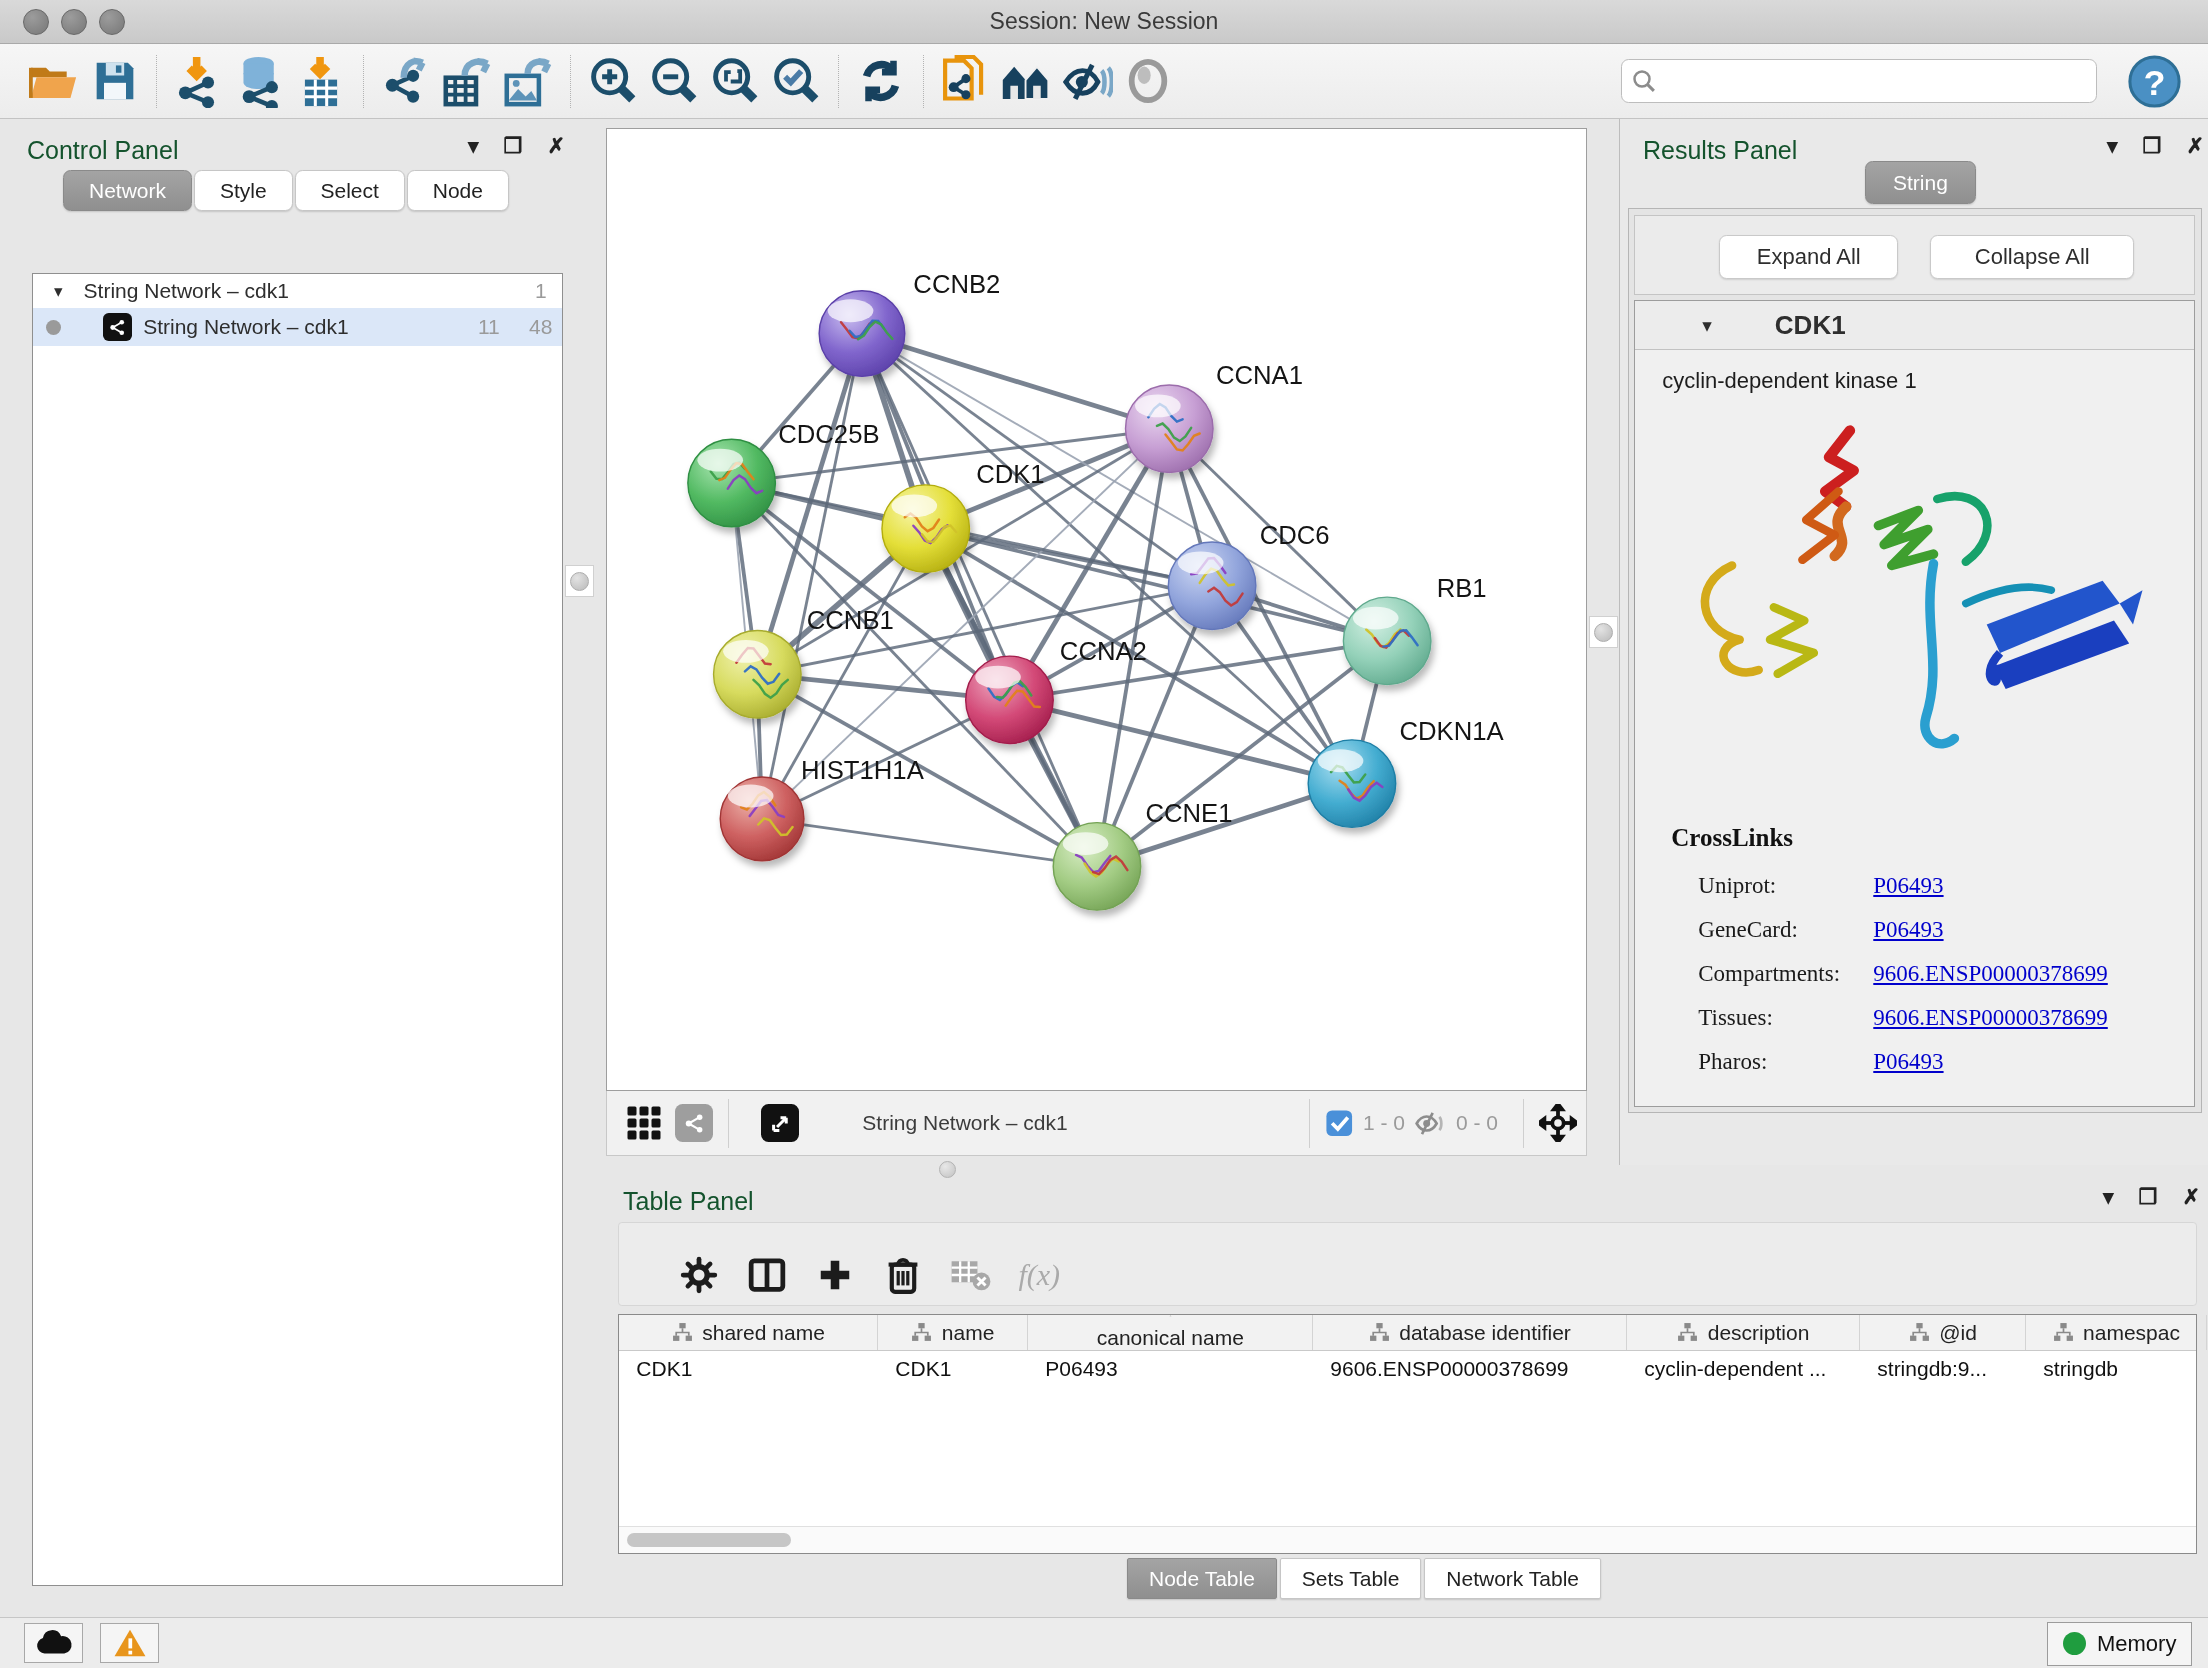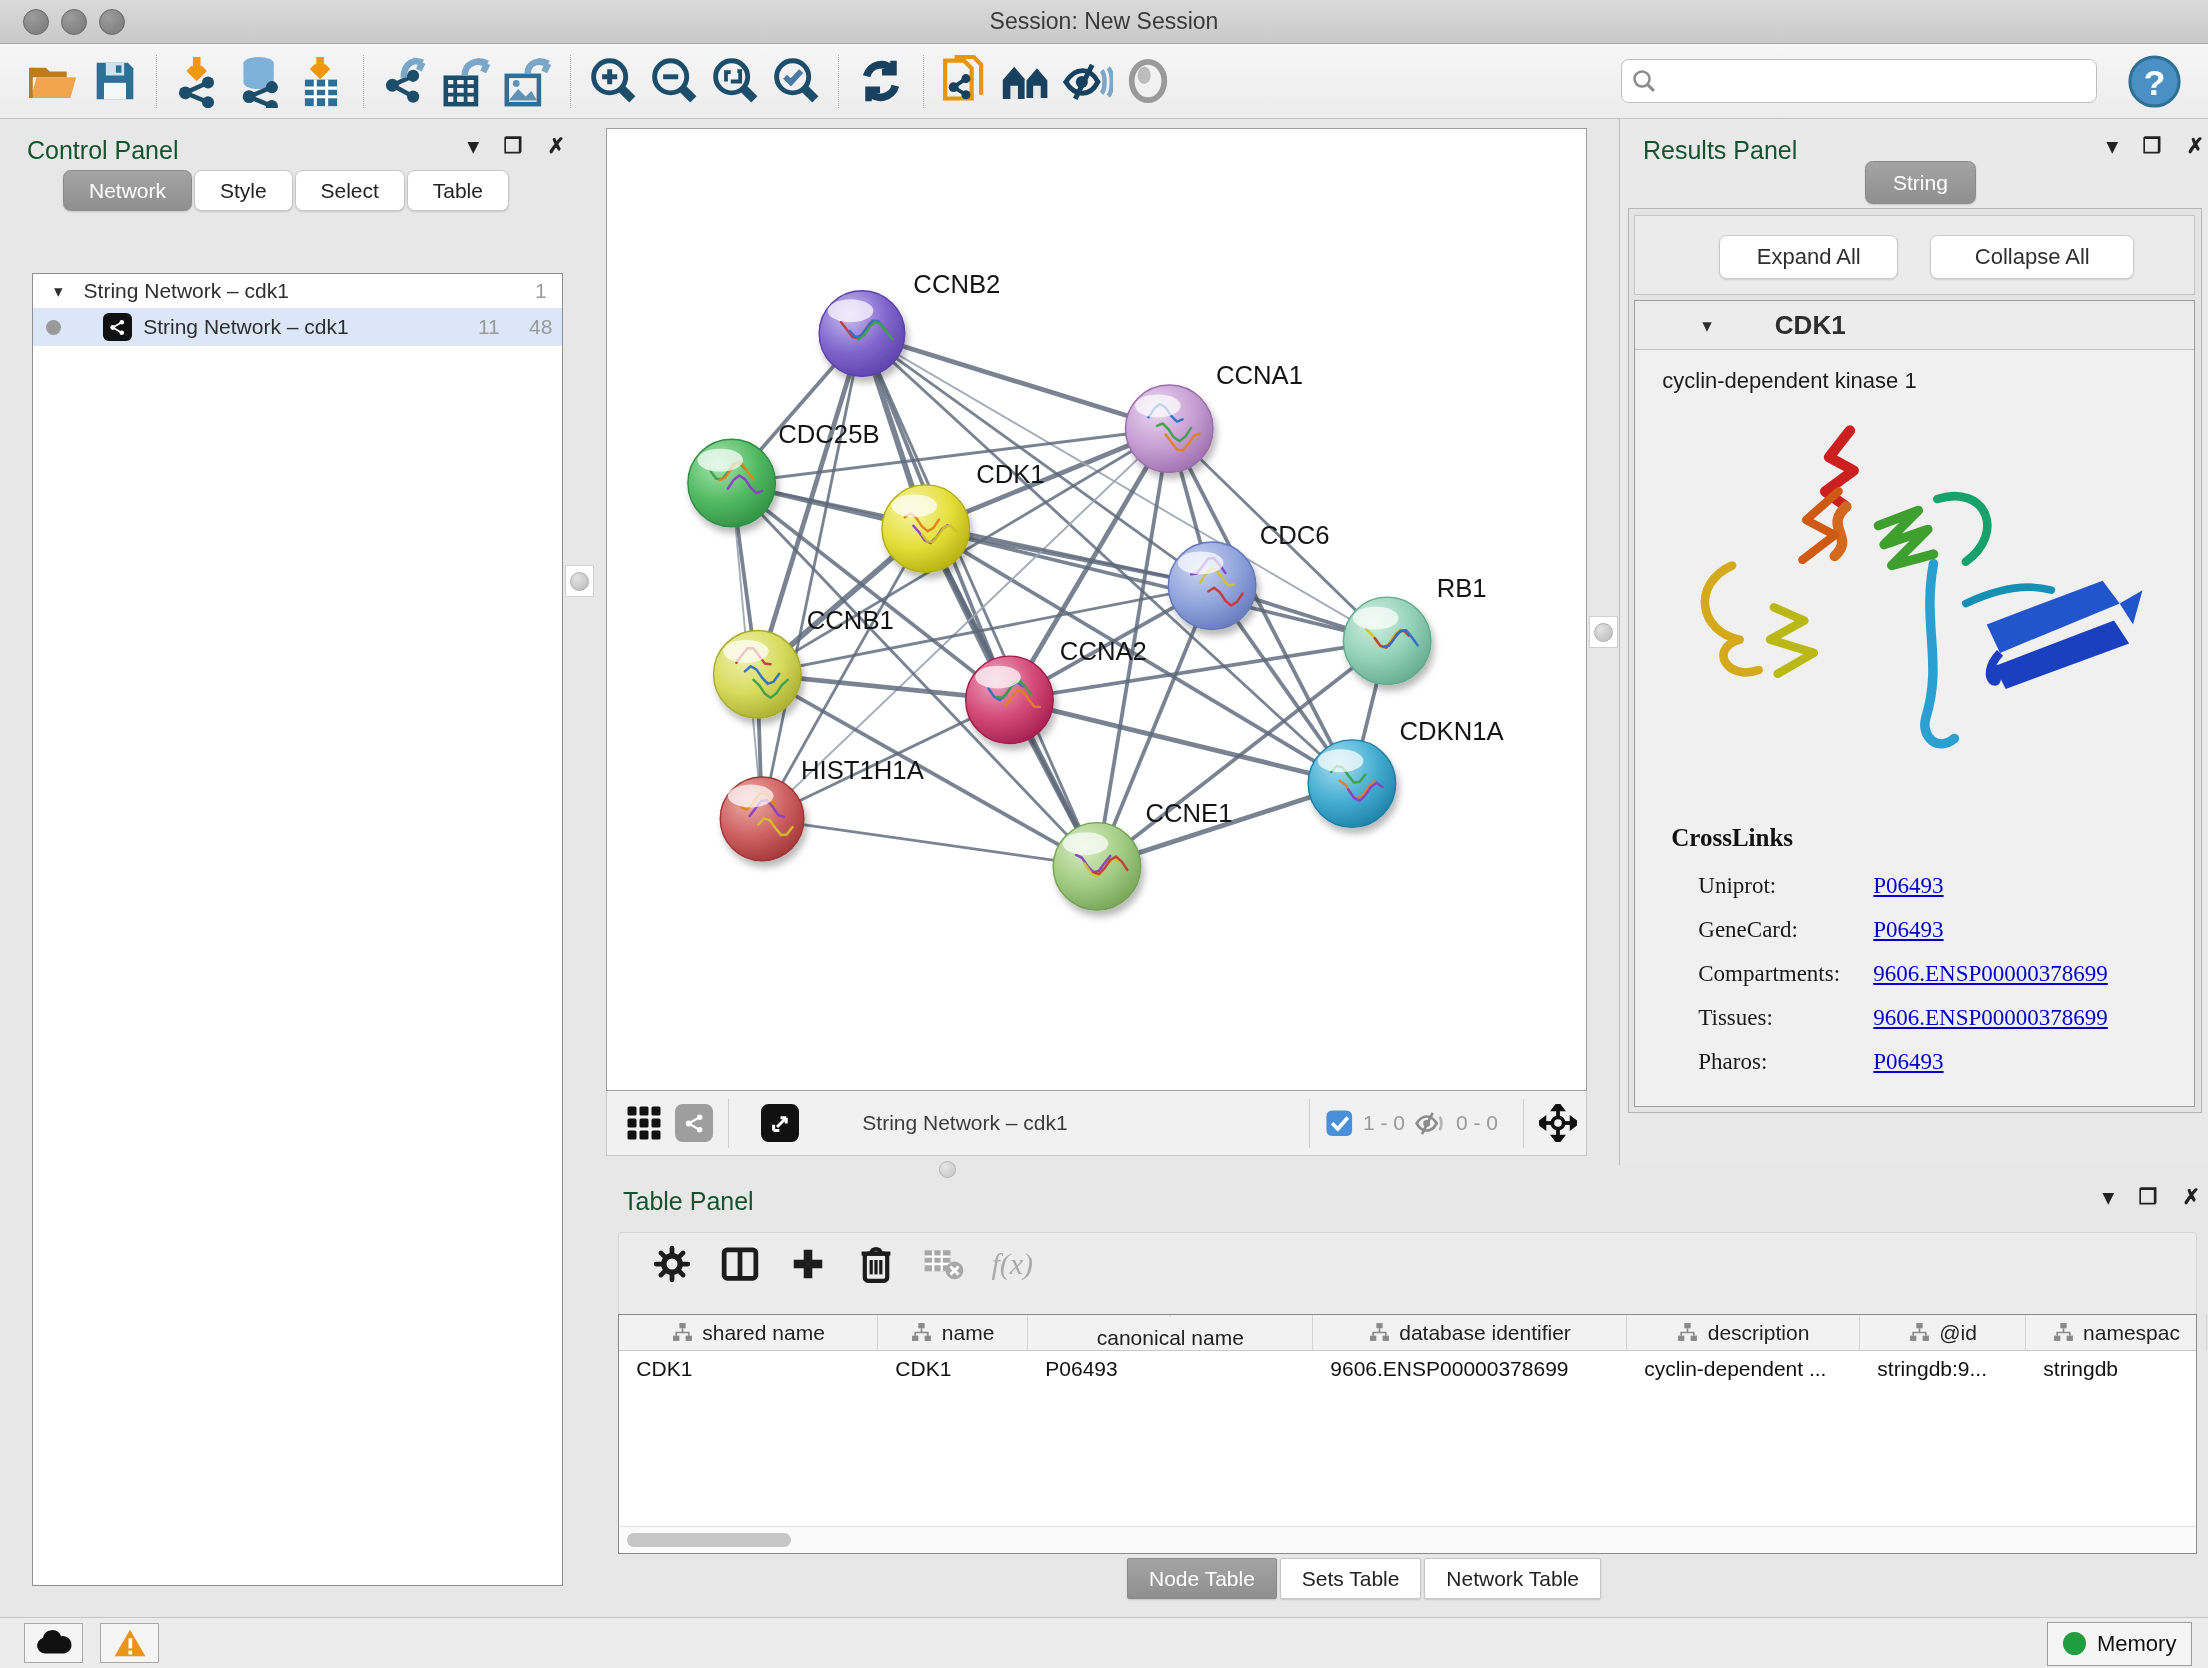--- a/index.html
+++ b/index.html
@@ -90,22 +90,22 @@
   #crosslinks-title { position:absolute; left:36px; top:523px; font-family:"Liberation Serif", serif; font-weight:bold; font-size:25px; color:#111; }
   #crosslinks-list { position:absolute; left:63px; top:563px; width:476px; }
   .cl-row { display:flex; height:44px; align-items:center; font-family:"Liberation Serif", serif; font-size:23px; }
   .cl-label { width:175px; color:#1a1a1a; }
   .cl-value { color:#0000cc; text-decoration:underline; }
 
   
   #table-panel { position:absolute; left:604px; top:1179px; width:1605px; height:438px; }
   #tp-title { position:absolute; left:19px; top:7.6px; }
   #tp-glyphs { left:1499px; top:5.7px; }
-  #tp-toolbar { position:absolute; left:14.3px; top:53px; width:1579px; height:84px; background:#ececec;
-    border:1px solid #d6d6d6; border-radius:3.8px; display:flex; align-items:flex-start; padding-left:19px; }
+  #tp-toolbar { position:absolute; left:14.3px; top:43px; width:1579px; height:84px; background:#ececec;
+    border:1px solid #d6d6d6; border-radius:3.8px; display:flex; align-items:flex-end; padding-left:46px; }
   #tp-toolbar .tbtn { width:68px; height:61px; }
   .fx { font-family:"Liberation Serif", serif; font-style:italic; font-size:30px; color:#aaa; }
   #tp-table { position:absolute; left:14.3px; top:135px; width:1579px; height:240px; background:#fff; border:1.9px solid #8a8a8a; }
   #tp-header { display:flex; height:36px; background:#f2f2f2; border-bottom:1px solid #c9c9c9; }
   .th { display:flex; align-items:center; justify-content:center; gap:9.5px; font-size:21px; color:#222;
     border-right:1px solid #d4d4d4; overflow:hidden; white-space:nowrap; flex:none; }
   #tp-row { display:flex; height:36px; }
   .td { font-size:21px; color:#111; padding-left:17px; display:flex; align-items:center; overflow:hidden; white-space:nowrap; flex:none; }
   #tp-scroll { position:absolute; left:0; bottom:0; width:100%; height:27px; background:#fafafa; border-top:1px solid #e0e0e0; }
   #tp-thumb { position:absolute; left:7.6px; top:5.7px; width:164px; height:14.3px; border-radius:7.6px; background:#c6c6c6; }
@@ -292,21 +292,21 @@
   <div id="cp-title" class="panel-head">Control Panel</div>
   <div id="cp-glyphs" class="win-glyphs">
     <span>▾</span>
     <span>❒</span>
     <span>✗</span>
   </div>
   <div id="cp-tabs">
     <div class="gtab sel">Network</div>
     <div class="gtab">Style</div>
     <div class="gtab">Select</div>
-    <div class="gtab">Table</div>
+    <div class="gtab">Node</div>
   </div>
   <div id="net-tree">
     <div class="tree-row">
       <span style="margin-left:21px; font-size:17px">▾</span>
       <span style="margin-left:21px">String Network – cdk1</span>
       <span class="cnt" style="left:502px">1</span>
     </div>
     <div class="tree-row" id="tree-child">
       <span class="bullet" style="margin-left:13.3px"></span>
       <span class="share-badge" style="margin-left:42px">

